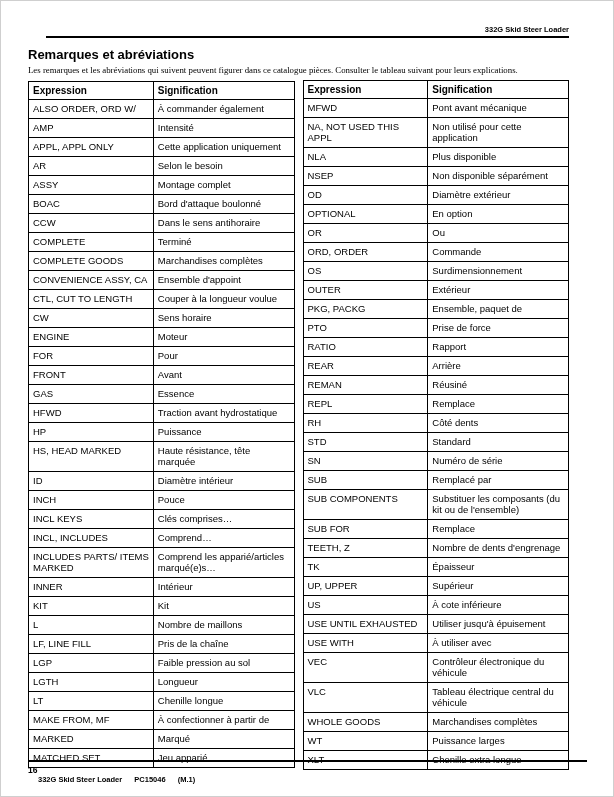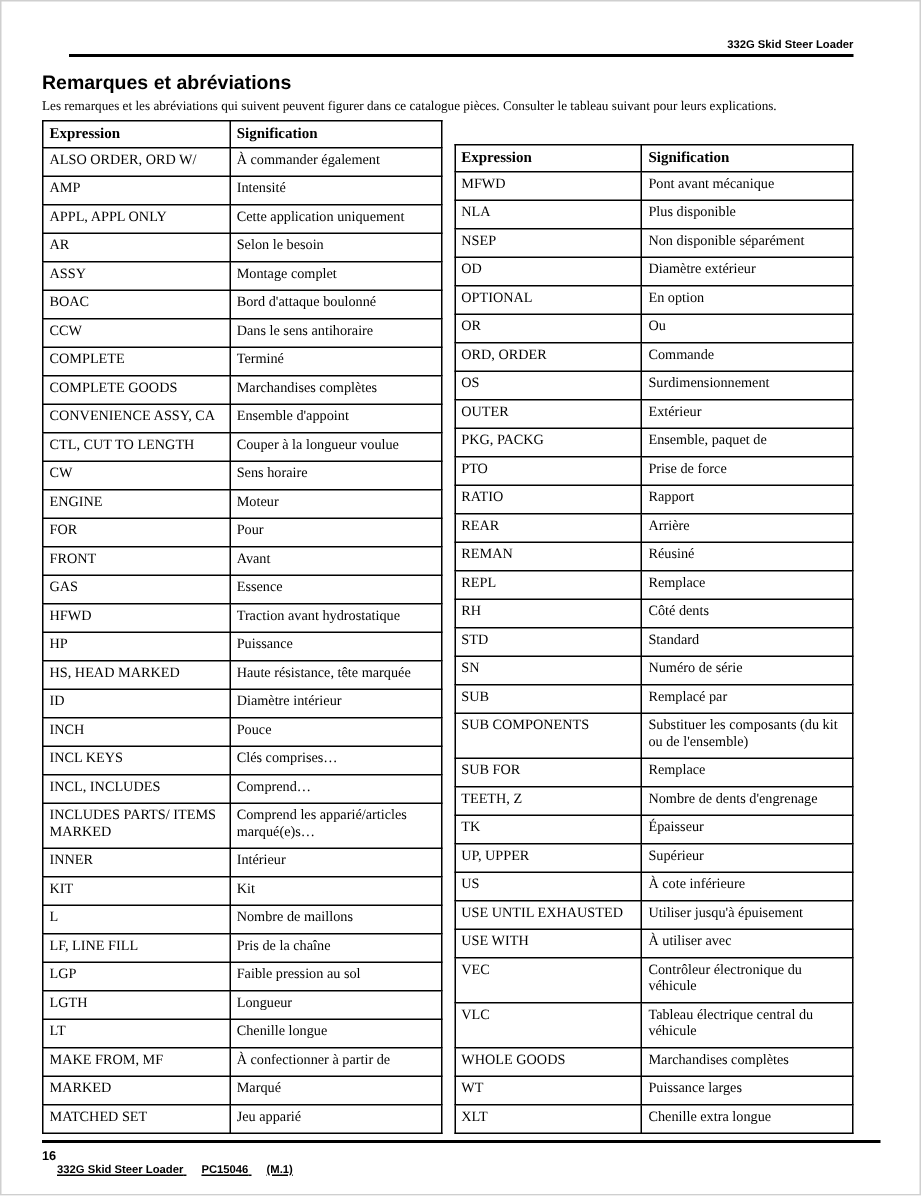--- a/index.html
+++ b/index.html
@@ -35,22 +35,21 @@
   }
   .intro {
     font-size:8.8px;
     line-height:10.5px;
     margin-bottom:4px;
     font-family:Liberation Serif, serif;
   }
   .tables {
     display:flex;
     gap:8px;
-    align-items:flex-end;
-    font-family:Liberation Serif, serif;
+    align-items:center;
   }
   table.abbr-table {
     border-collapse:collapse;
     width:50%;
     table-layout:fixed;
   }
   table.abbr-table th, table.abbr-table td {
     border:1px solid #000;
     vertical-align:top;
     text-align:left;
@@ -83,21 +82,20 @@
     align-items:baseline;
     flex-direction:column;
   }
   .footer-page-number {
     font-size:8.5px;
     font-weight:bold;
   }
   .footer-right {
     font-size:7.5px;
     font-weight:bold;
-    text-decoration:underline;
   }
   .footer-right span { margin-left:10px; }
 </style>
 </head>
 <body>
 
 <div class="page">
 
   <span class="header-text">332G Skid Steer Loader</span>
   <div class="header-rule"></div>
@@ -259,20 +257,24 @@
       <thead>
         <tr>
           <th>Expression</th>
           <th>Signification</th>
         </tr>
       </thead>
       <tbody>
           <tr>
             <td>MFWD</td>
             <td>Pont avant mécanique</td>
+          </tr>
+          <tr>
+            <td>NA, NOT USED THIS APPL</td>
+            <td>Non utilisé pour cette application</td>
           </tr>
           <tr>
             <td>NLA</td>
             <td>Plus disponible</td>
           </tr>
           <tr>
             <td>NSEP</td>
             <td>Non disponible séparément</td>
           </tr>
           <tr>

